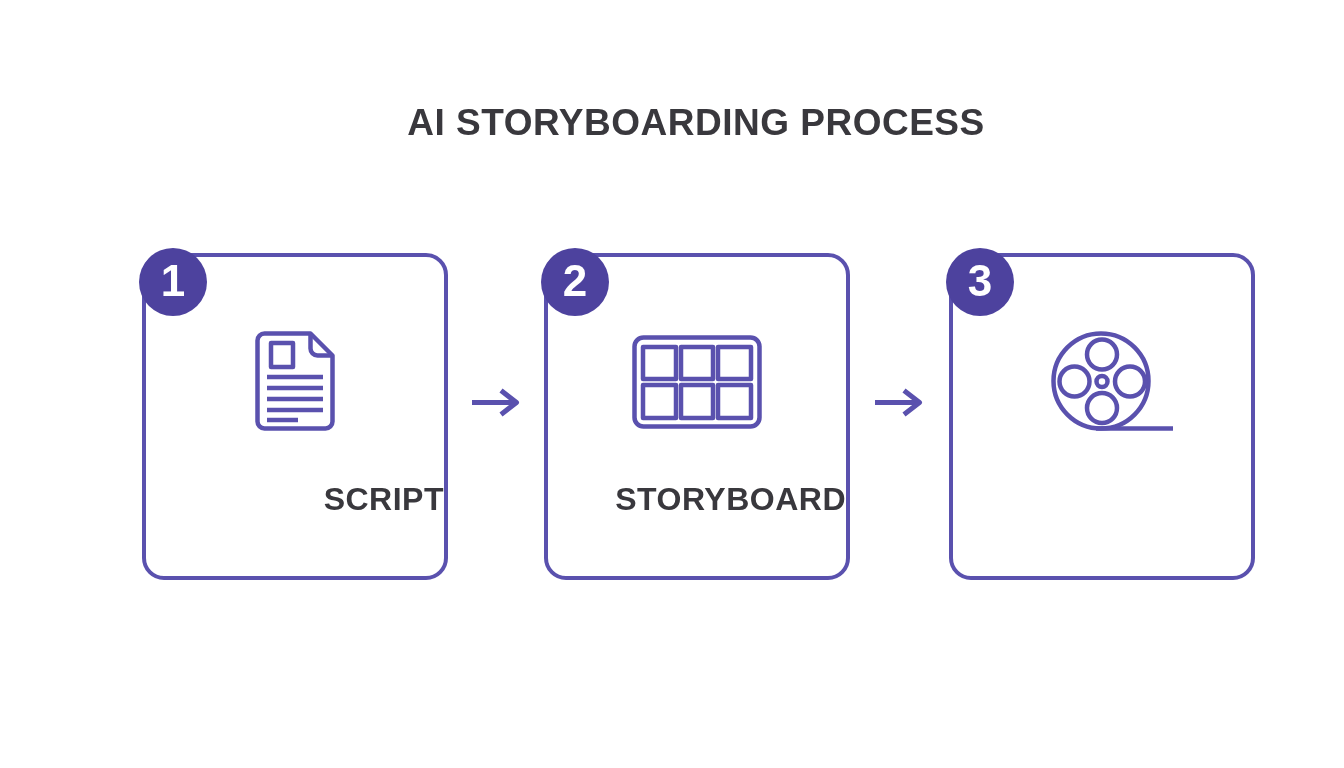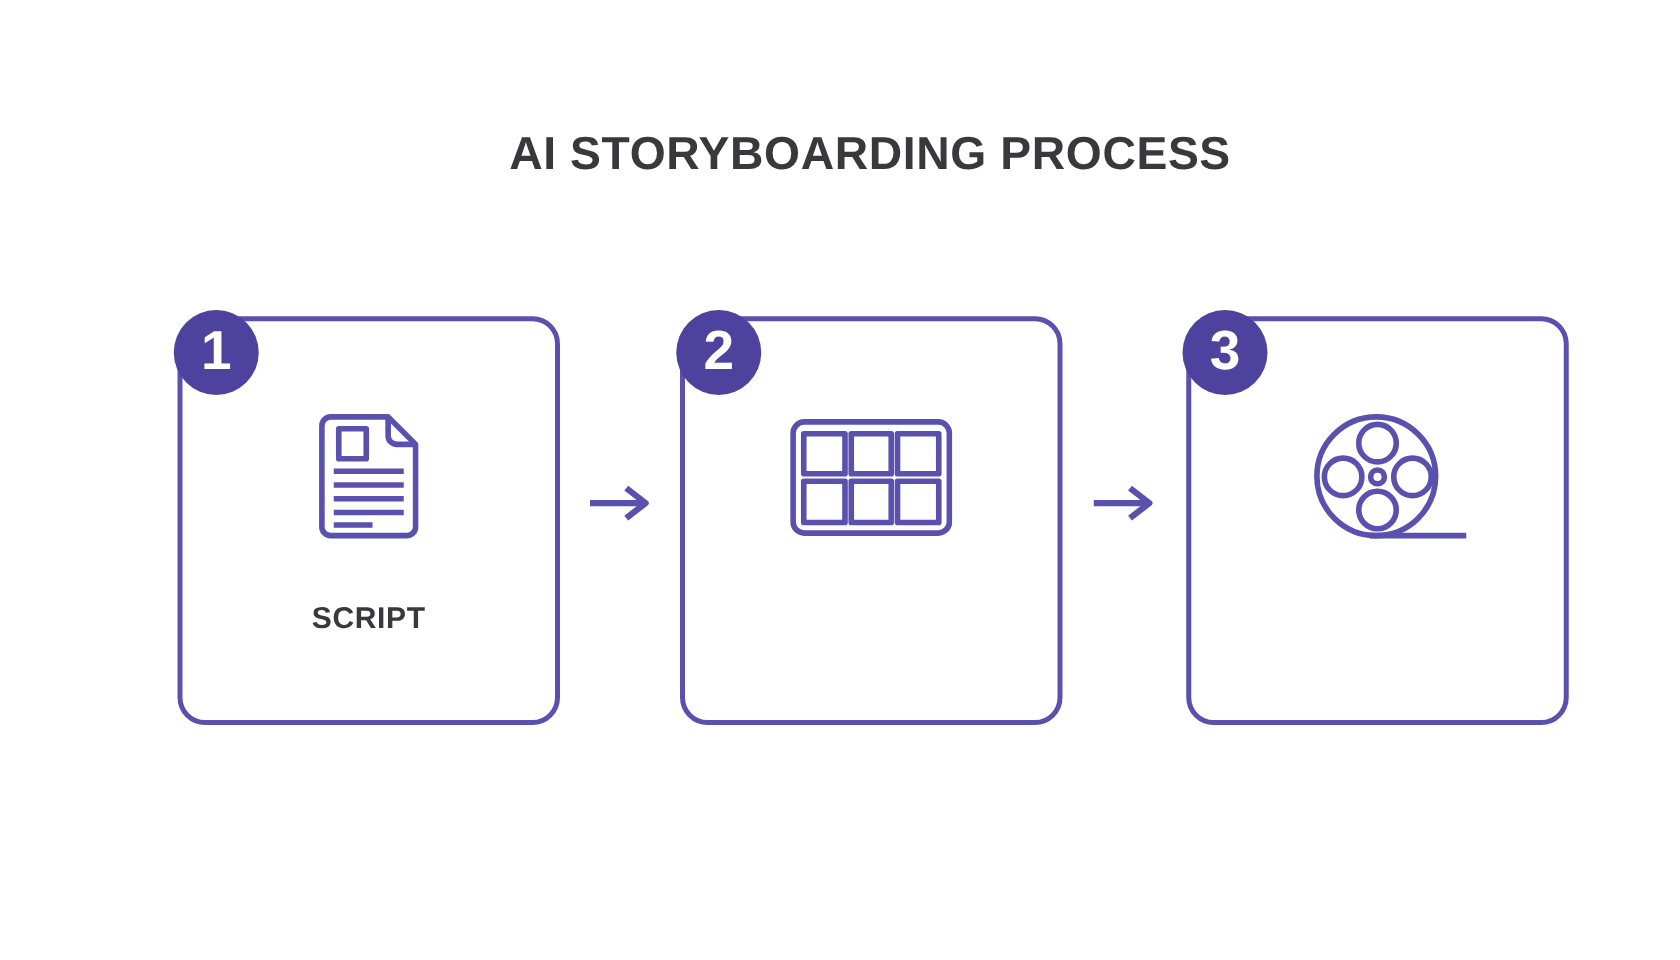--- a/index.html
+++ b/index.html
@@ -42,21 +42,21 @@
     display:flex;align-items:center;justify-content:center;
   }
   .icon-wrap svg{display:block;}
   .icon-wrap svg .st{
     fill:none;stroke:var(--accent);stroke-width:4.5;
     stroke-linejoin:round;
   }
 
   .step-label{
     position:absolute;left:0;top:224px;width:100%;
-    text-align:center;font-size:24px;font-weight:700;
+    text-align:right;font-size:32px;font-weight:700;
     letter-spacing:0.5px;color:var(--text);
   }
 
   .flow-arrow{position:absolute;top:387px;width:50px;height:31px;}
   .flow-arrow.a1{left:446px;}
   .flow-arrow.a2{left:849px;}
   .flow-arrow svg .st{
     fill:none;stroke:var(--accent);stroke-width:5;
     stroke-linejoin:round;stroke-linecap:butt;
   }
@@ -102,20 +102,21 @@
       <svg width="130" height="94" viewBox="0 0 130 94" aria-hidden="true">
         <rect class="st" x="2.5" y="2.5" width="125" height="89" rx="9" stroke-width="5"></rect>
         <rect class="st" x="11" y="12" width="33" height="32" stroke-width="4.5"></rect>
         <rect class="st" x="49" y="12" width="32" height="32" stroke-width="4.5"></rect>
         <rect class="st" x="86" y="12" width="33" height="32" stroke-width="4.5"></rect>
         <rect class="st" x="11" y="50" width="33" height="33" stroke-width="4.5"></rect>
         <rect class="st" x="49" y="50" width="32" height="33" stroke-width="4.5"></rect>
         <rect class="st" x="86" y="50" width="33" height="33" stroke-width="4.5"></rect>
       </svg>
     </div>
+    <div class="step-label">STORYBOARD</div>
   </div>
 
   <div class="flow-arrow a2">
     <svg width="50" height="31" viewBox="0 0 50 31" aria-hidden="true">
       <line class="st" x1="2" y1="15.5" x2="43" y2="15.5"></line>
       <polyline class="st" points="31,3.5 46.5,15.5 31,27.5"></polyline>
     </svg>
   </div>
 
   <div class="step-box b3">

